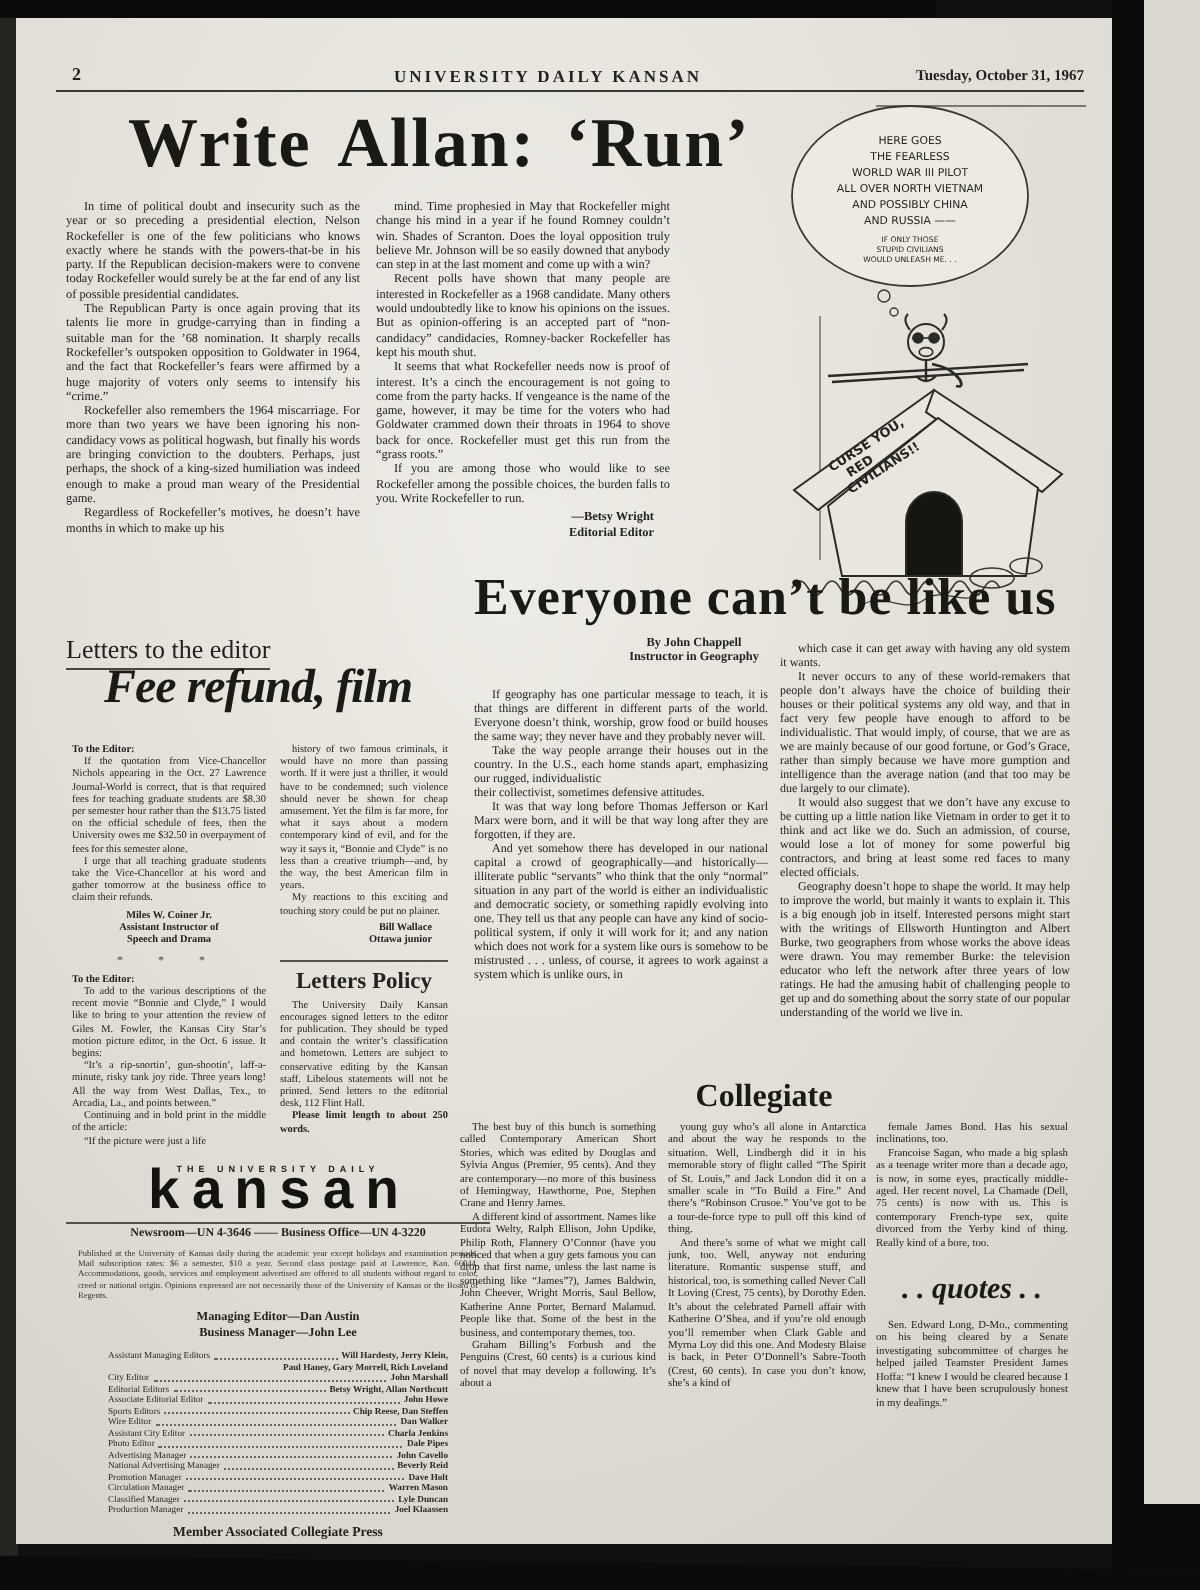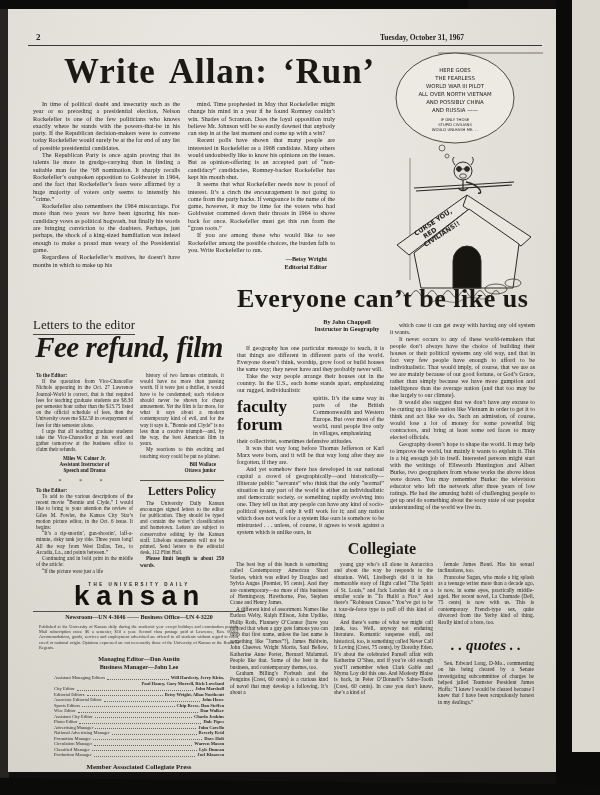--- a/index.html
+++ b/index.html
@@ -15,21 +15,21 @@
   .right-bar { position:absolute; left:556px; top:0; width:16px; height:795px; background:#0a0a09; }
   .right-sliver { position:absolute; left:572px; top:0; width:28px; height:757px; background:#dbd8d0; }
   .right-sliver-bottom { position:absolute; left:572px; top:752px; width:28px; height:43px; background:#0a0a09; }
   .bottom-bar { position:absolute; left:0; top:769px; width:600px; height:26px; background:#0b0b0a;
                 clip-path:polygon(0 34%, 100% 62%, 100% 100%, 0 100%); }
 
   
   .pg-num   { position:absolute; left:36px; top:32px; font-size:9px; font-weight:bold; }
   .np-name  { position:absolute; left:0; top:33px; width:548px; text-align:center;
               font-size:8.5px; font-weight:bold; letter-spacing:1.5px; }
-  .np-date  { position:absolute; left:380px; top:33px; width:162px; text-align:left; font-size:7.5px; font-weight:bold; }
+  .np-date  { position:absolute; left:380px; top:33px; width:162px; text-align:right; font-size:7.5px; font-weight:bold; }
   .head-rule{ position:absolute; left:28px; top:45px; width:514px; border-top:1px solid #3a3833; }
 
   
   .main-headline { position:absolute; left:64px; top:52px; width:380px; font-size:35px; font-weight:bold;
                    letter-spacing:1px; word-spacing:5px; color:#1b1914; }
   .col { position:absolute; text-align:justify; }
   .body-lg p { font-size:6.2px; line-height:7.3px; text-indent:9px; }
   .body-md p { font-size:6px;   line-height:7px;   text-indent:9px; }
   .body-sm p { font-size:5.2px; line-height:6.2px; text-indent:6px; }
   .body-pb p { font-size:5.4px; line-height:6.4px; text-indent:6px; }
@@ -37,21 +37,21 @@
   .ed-col2 { left:188px; top:100px; width:147px; }
   .ed-sig  { text-align:right; padding-right:8px; font-weight:bold; font-size:6.2px; line-height:7.5px; margin-top:2px; }
 
   
   .cartoon { position:absolute; left:392px; top:48px; width:154px; height:262px; }
 
   
   .letters-head { position:absolute; left:33px; top:317px; font-size:13px; font-weight:normal;
                   border-bottom:1px solid #4a463f; padding-bottom:1px; }
   .fee-headline { position:absolute; left:33px; top:331px; width:192px; text-align:center;
-                  font-size:29px; font-style:italic; font-weight:bold; color:#1c1a15; letter-spacing:-0.5px;}
+                  font-size:24px; font-style:italic; font-weight:bold; color:#1c1a15; letter-spacing:-0.5px;}
   .let-col1 { left:36px;  top:372px; width:97px; }
   .let-col2 { left:140px; top:372px; width:84px;font-family:Liberation Serif, serif; }
   .salute { font-size:5.2px; line-height:6.2px; font-weight:bold; }
   .let-sig { text-align:center; font-weight:bold; font-size:5.2px; line-height:6.4px; margin-top:2px; }
   .let-sig2 { text-align:right; padding-right:8px; font-weight:bold; font-size:5.2px; line-height:6.4px; margin-top:2px; }
   .stars { text-align:center; font-size:6px; letter-spacing:8px; margin:4px 0 3px; color:#3b3933;}
   .policy-title { text-align:center; font-size:11.5px; font-weight:bold; border-top:1px solid #55514a;
                   padding-top:4px; margin-top:6px; margin-bottom:3px; }
   .policy-note p { font-weight:bold; }
 
@@ -99,20 +99,21 @@
 
 <div class="stage">
   <div class="left-edge"></div>
   <div class="paper"></div>
   <div class="top-bar"></div>
   <div class="right-bar"></div>
   <div class="right-sliver"></div>
   <div class="right-sliver-bottom"></div>
 
   <div class="pg-num">2</div>
+  <div class="np-name">UNIVERSITY DAILY KANSAN</div>
   <div class="np-date">Tuesday, October 31, 1967</div>
   <div class="head-rule"></div>
 
   <h1 class="main-headline">Write Allan: ‘Run’</h1>
   <div class="col body-lg ed-col1">
       <p>In time of political doubt and insecurity such as the year or so preceding a presidential election, Nelson Rockefeller is one of the few politicians who knows exactly where he stands with the powers-that-be in his party. If the Republican decision-makers were to convene today Rockefeller would surely be at the far end of any list of possible presidential candidates.</p>
       <p>The Republican Party is once again proving that its talents lie more in grudge-carrying than in finding a suitable man for the ’68 nomination. It sharply recalls Rockefeller’s outspoken opposition to Goldwater in 1964, and the fact that Rockefeller’s fears were affirmed by a huge majority of voters only seems to intensify his “crime.”</p>
       <p>Rockefeller also remembers the 1964 miscarriage. For more than two years we have been ignoring his non-candidacy vows as political hogwash, but finally his words are bringing conviction to the doubters. Perhaps, just perhaps, the shock of a king-sized humiliation was indeed enough to make a proud man weary of the Presidential game.</p>
       <p>Regardless of Rockefeller’s motives, he doesn’t have months in which to make up his</p>
     </div>
@@ -300,27 +301,20 @@
   </div>
 
   <h2 class="fac-headline">Everyone can’t be like us</h2>
   <div class="fac-byline">
     <div>By John Chappell</div>
     <div>Instructor in Geography</div>
   </div>
   <div class="col body-md fac-col1">
     <p>If geography has one particular message to teach, it is that things are different in different parts of the world. Everyone doesn’t think, worship, grow food or build houses the same way; they never have and they probably never will.</p>
     <p>Take the way people arrange their houses out in the country. In the U.S., each home stands apart, emphasizing our rugged, individualistic</p>
-    <div class="ff-row">
-      <div class="ff-label">
-        <div>faculty</div>
-        <div>forum</div>
-      </div>
-      <div class="ff-beside">spirits. It’s the same way in parts of the British Commonwealth and Western Europe. But over most of the world, rural people live only in villages, emphasizing</div>
-    </div>
     <p class="no-indent">their collectivist, sometimes defensive attitudes.</p>
     <div>
         <p>It was that way long before Thomas Jefferson or Karl Marx were born, and it will be that way long after they are forgotten, if they are.</p>
         <p>And yet somehow there has developed in our national capital a crowd of geographically—and historically—illiterate public “servants” who think that the only “normal” situation in any part of the world is either an individualistic and democratic society, or something rapidly evolving into one. They tell us that any people can have any kind of socio-political system, if only it will work for it; and any nation which does not work for a system like ours is somehow to be mistrusted . . . unless, of course, it agrees to work against a system which is unlike ours, in</p>
       </div>
   </div>
   <div class="col body-md fac-col2">
     <div>
         <p>which case it can get away with having any old system it wants.</p>
         <p>It never occurs to any of these world-remakers that people don’t always have the choice of building their houses or their political systems any old way, and that in fact very few people have enough to afford to be individualistic. That would imply, of course, that we are as we are mainly because of our good fortune, or God’s Grace, rather than simply because we have more gumption and intelligence than the average nation (and that too may be due largely to our climate).</p>

